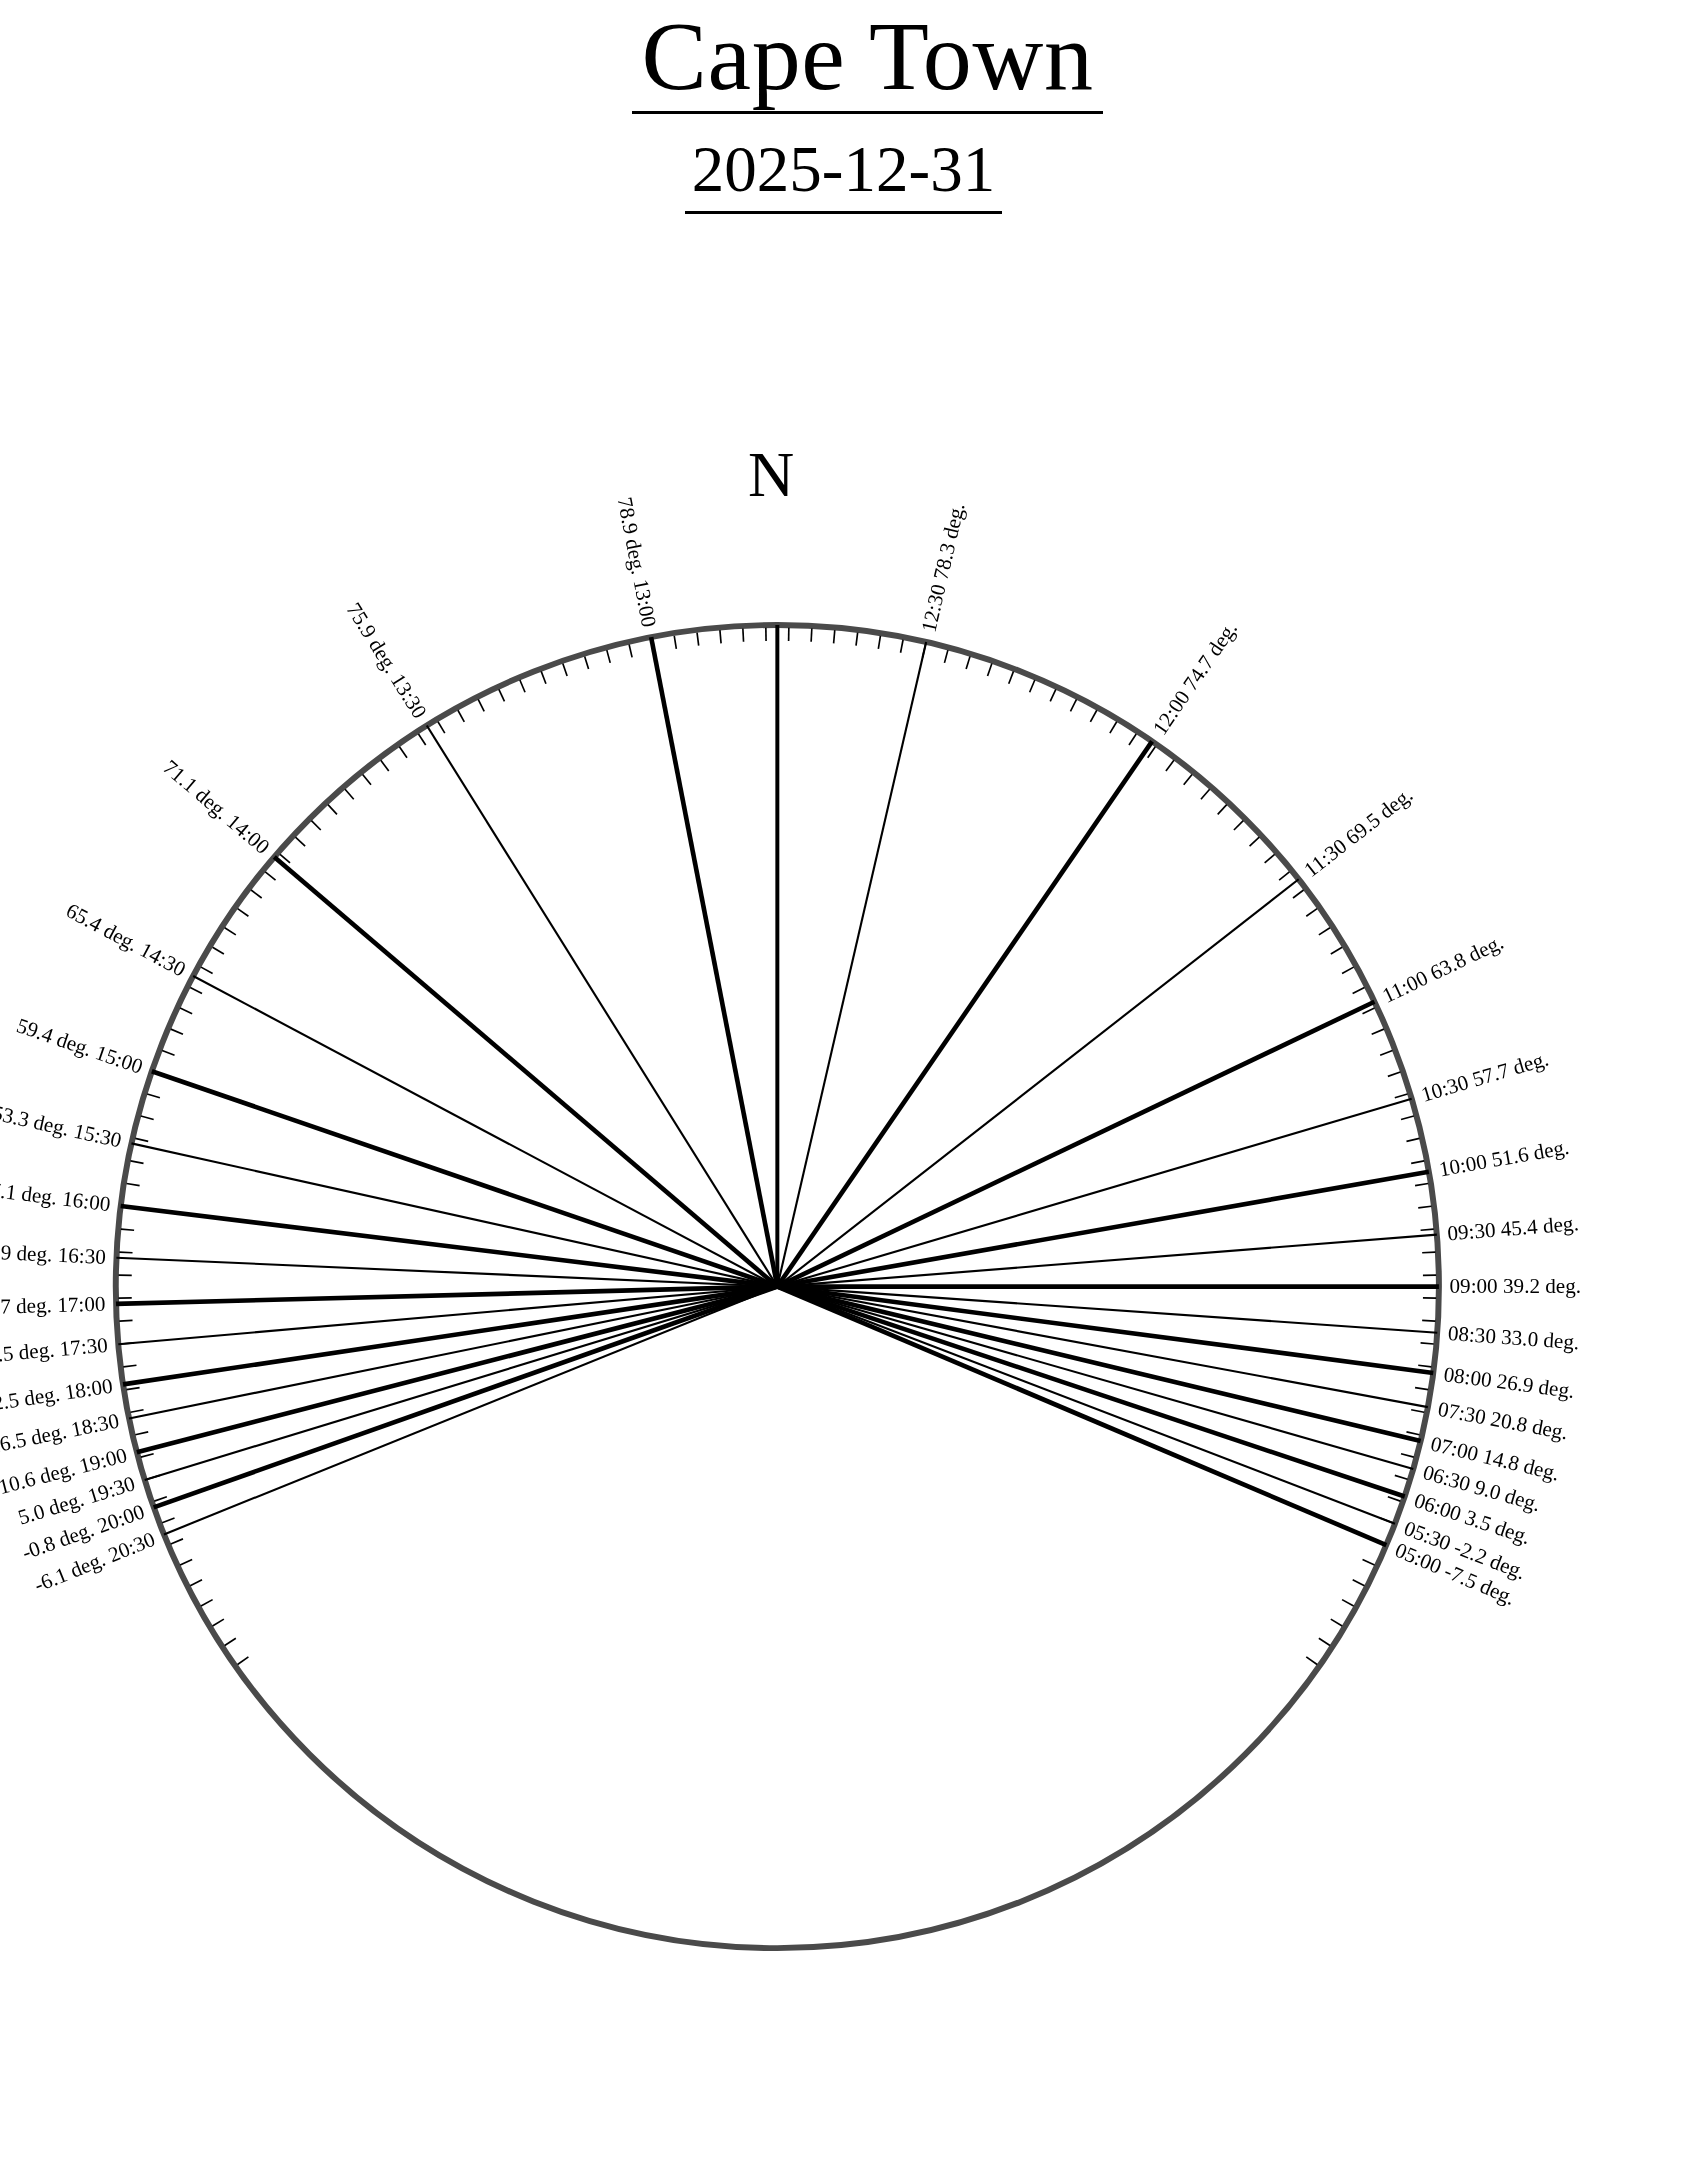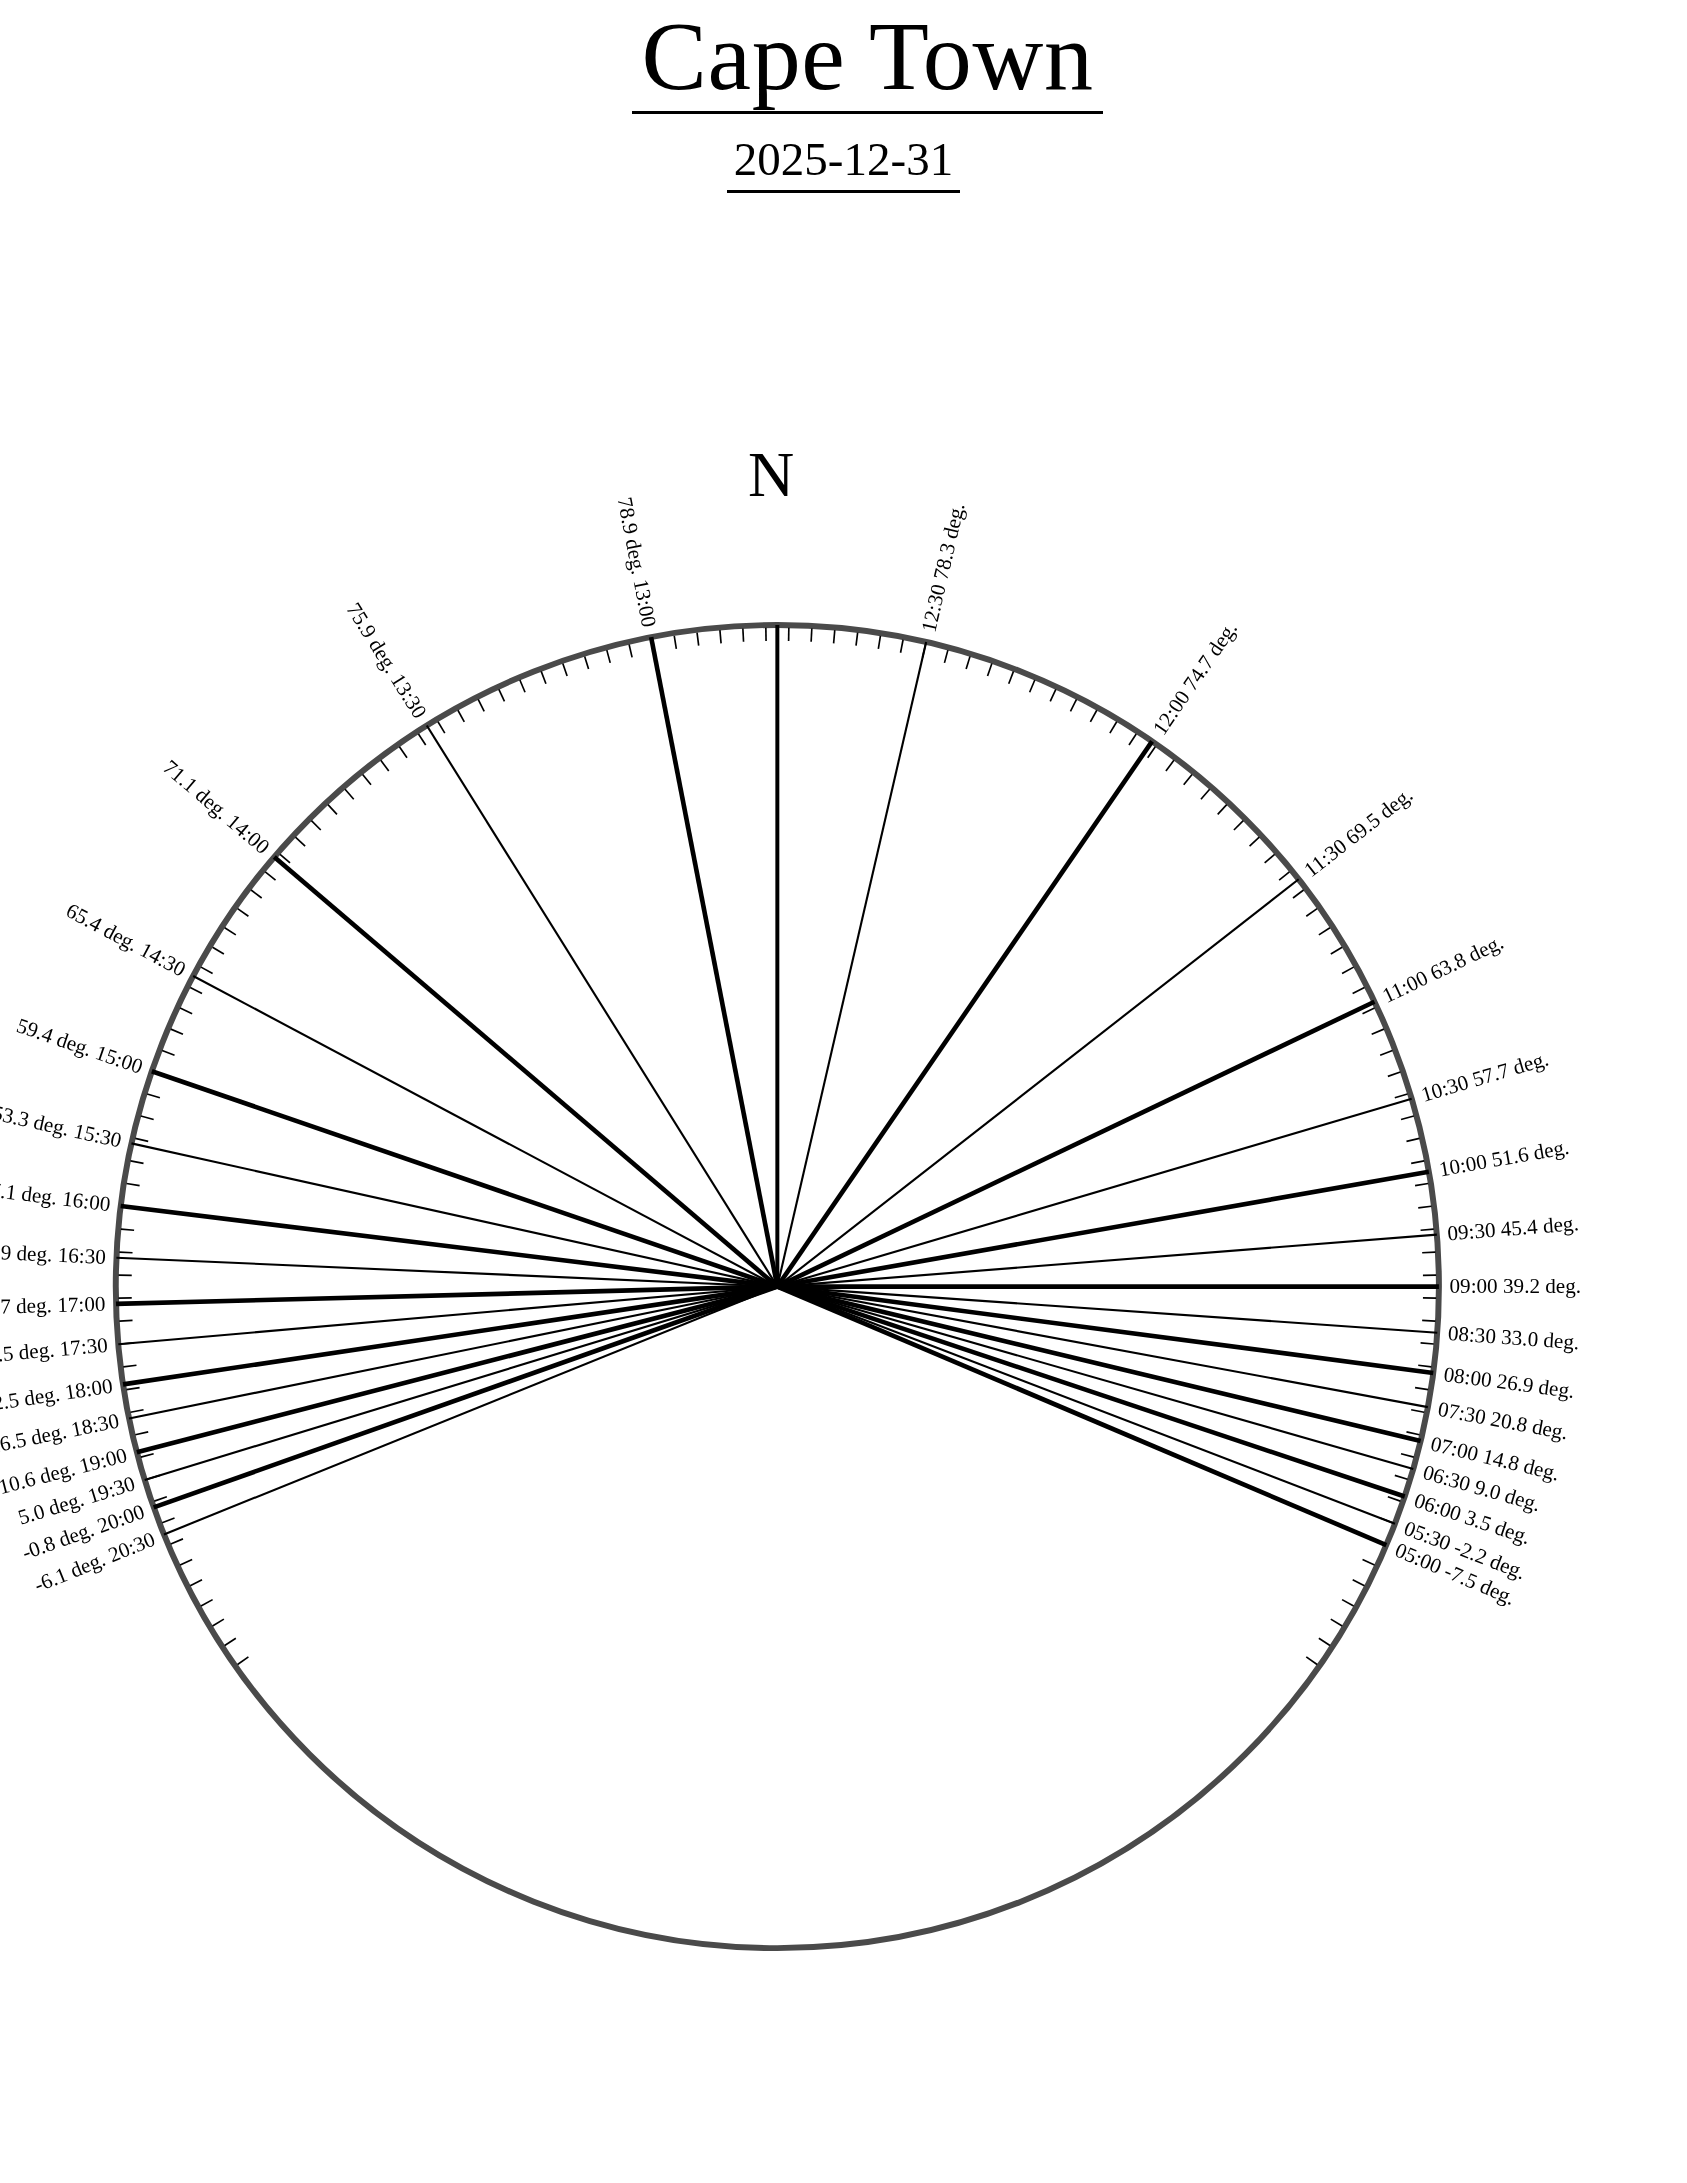--- a/index.html
+++ b/index.html
@@ -30,21 +30,21 @@
     border-bottom: 3.3px solid #000;
     padding: 0 9.3px 4px 9.3px;
   }
   #subtitle-wrap {
     width: 100%;
     text-align: center;
     margin-top: 18.5px;
   }
   #sub-title {
     font-family: "Liberation Serif", serif;
-    font-size: 47px;
+    font-size: 65px;
     display: inline-block;
     border-bottom: 3.3px solid #000;
     padding: 0 6.6px 4px 6.6px;
   }
   #chart-area {
     position: absolute;
     left: 0;
     top: 423px;
     width: 1687px;
     height: 1747px;

